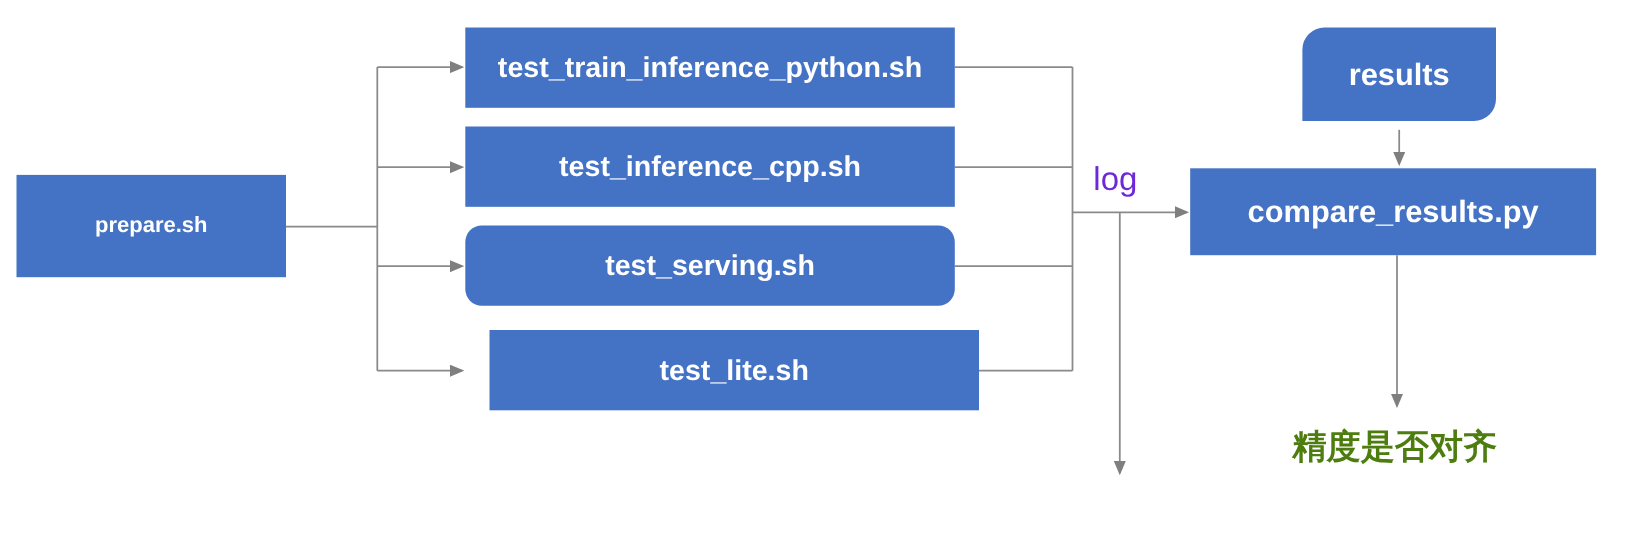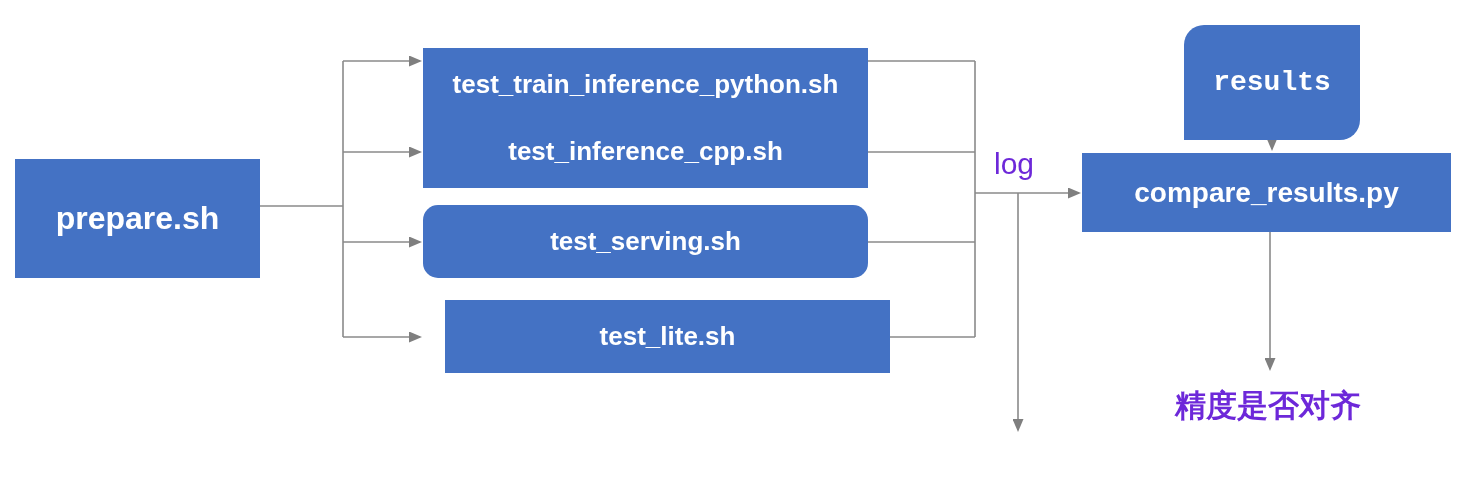--- a/index.html
+++ b/index.html
@@ -21,39 +21,39 @@
     position: absolute;
     background: #4472C4;
     color: #ffffff;
     font-weight: bold;
     display: flex;
     align-items: center;
     justify-content: center;
     text-align: center;
     box-sizing: border-box;
   }
-  .node-prepare  { left: 15px;   top: 159px; width: 245px; height: 119px; font-size: 32px; }
+  .node-prepare  { left: 15px;   top: 159px; width: 245px; height: 93px; font-size: 20px; }
   .node-test     { left: 423px;  width: 445px; height: 73px; font-size: 26px; }
-  .node-test-1   { top: 25px; margin-top: 23px; }
+  .node-test-1   { top: 25px; }
   .node-test-2   { top: 115px; }
   .node-test-3   { top: 205px; border-radius: 15px; }
   .node-test-4   { top: 300px; margin-left: 22px; }
-  .node-results  { left: 1184px; top: 25px;  width: 176px; height: 115px; font-size: 28px;
-                   border-radius: 20px 0 20px 0; font-family: Liberation Mono, monospace; }
+  .node-results  { left: 1184px; top: 25px;  width: 176px; height: 85px; font-size: 28px;
+                   border-radius: 20px 0 20px 0; }
   .node-compare  { left: 1082px; top: 153px; width: 369px; height: 79px; font-size: 28px; }
   .label {
     position: absolute;
     text-align: center;
   }
   .label-log {
     left: 974px; top: 147px; width: 80px;
     color: #6d28d9; font-size: 30px; font-weight: 400;
   }
   .annotation {
-    color: #6d28d9;
+    color: #4d7c0f;
     font-weight: bold;
     font-size: 31px;
     white-space: nowrap;
   }
   .label-func { left: 905px;  top: 443px; width: 220px; }
   .label-acc  { left: 1158px; top: 385px; width: 220px; }
 </style>
 </head>
 <body>
 

